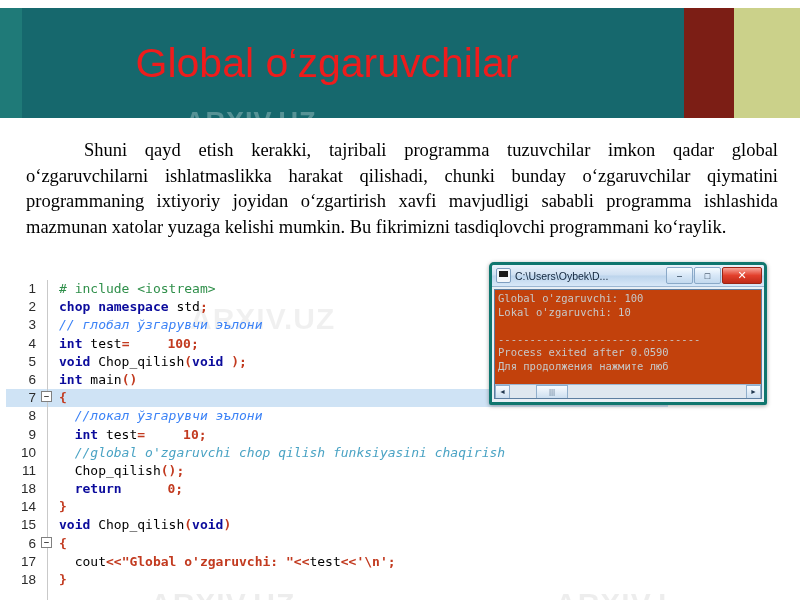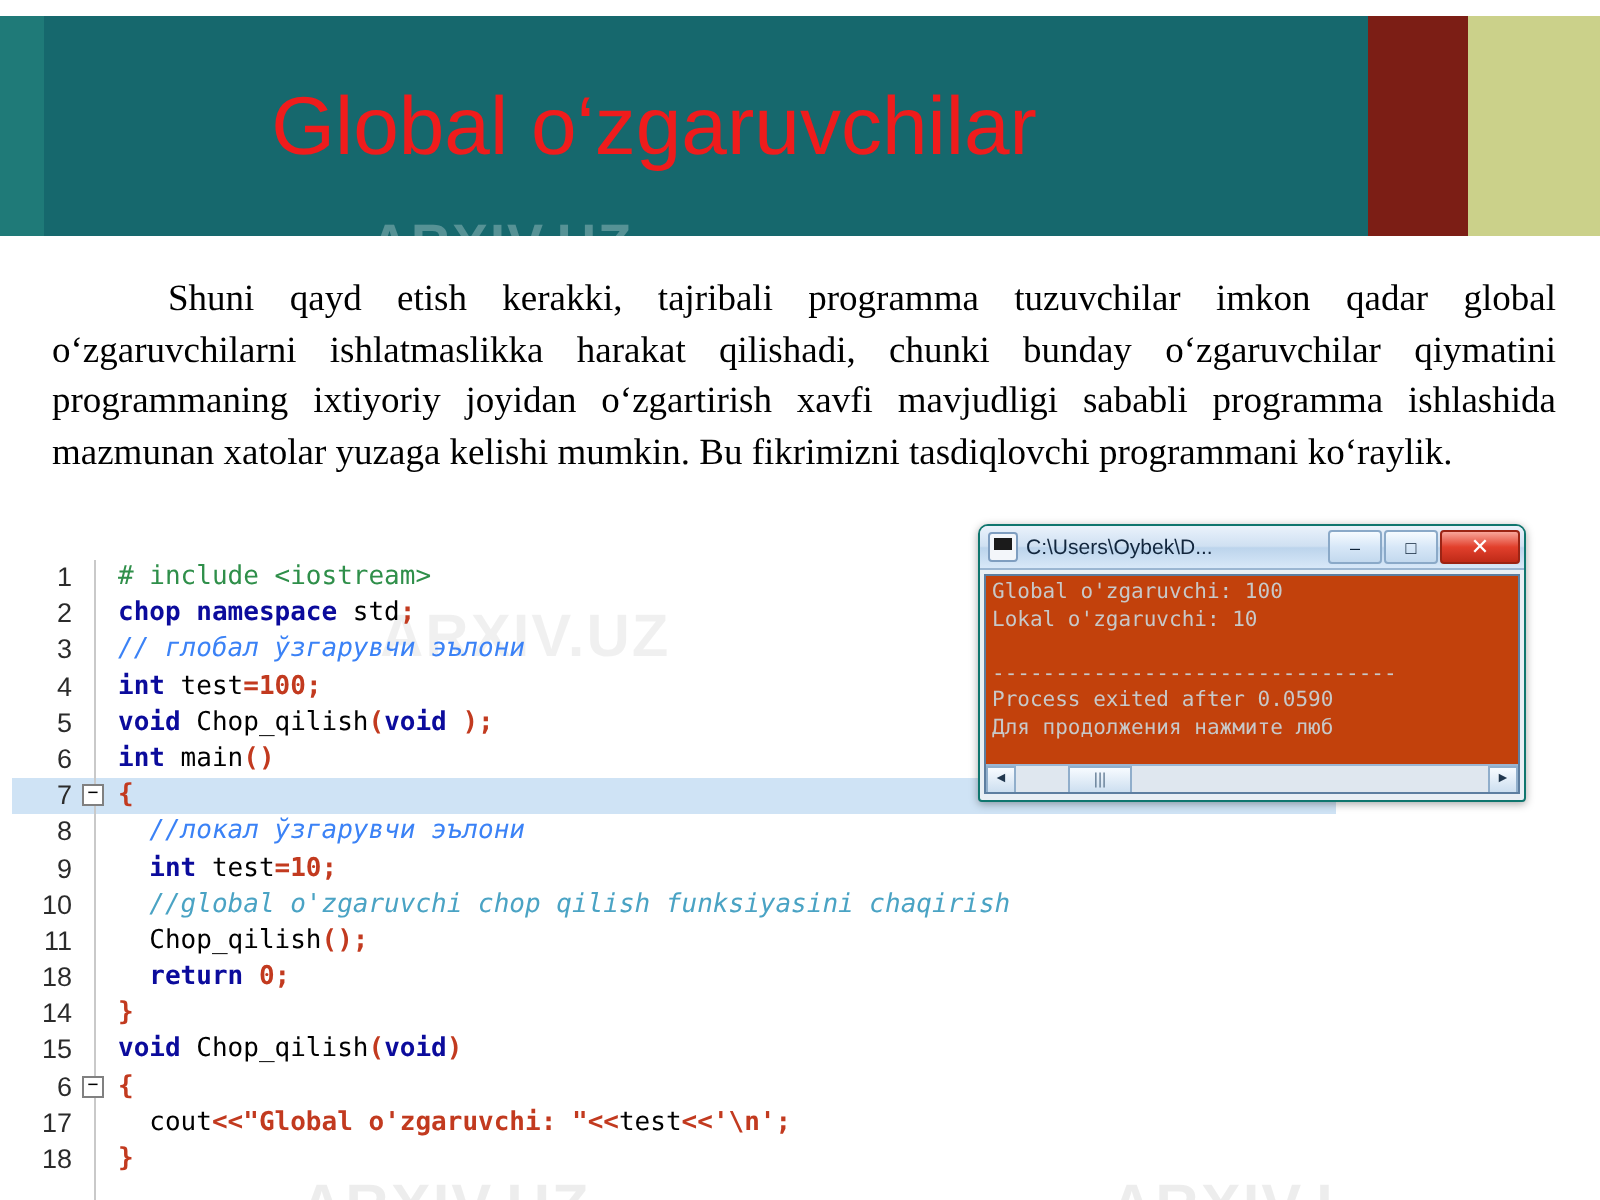--- a/index.html
+++ b/index.html
@@ -174,33 +174,33 @@
     padding-left: 6px;
   }
   .hl { background: #cfe3f5; }
 
   .c-pre   { color: #2f8f4a; }     
   .c-com   { color: #3b82f6; font-style: italic; margin-top: 16px; }  
   .c-com2  { color: #4aa3c4; font-style: italic; }
   .c-kw    { color: #0b0b9c; font-weight: bold; }
   .c-plain { color: #000000; }
   .c-str   { color: #c23a1f; font-weight: bold; }
-  .c-num   { color: #c23a1f; font-weight: bold; }
+  .c-num   { color: #c23a1f; font-weight: bold; margin-left: 38px; }
   .c-op    { color: #c23a1f; font-weight: bold; }
   .c-brace { color: #c23a1f; font-weight: bold; }
 
   
   #console-window {
     position: absolute;
     left: 489px;
     top: 262px;
     width: 272px;
     height: 137px;
     background: #e9eff5;
-    border: 1px solid #0f766e;
+    border: 3px solid #0f766e;
     border-radius: 5px 5px 2px 2px;
     box-shadow: 0 1px 4px rgba(0,0,0,0.35);
     z-index: 8;
     overflow: hidden;
   }
   #console-titlebar {
     height: 21px;
     background: linear-gradient(180deg,#eaf2fb 0%, #cfe0f2 48%, #bcd4ec 52%, #d8e8f8 100%);
     display: flex;
     align-items: center;

